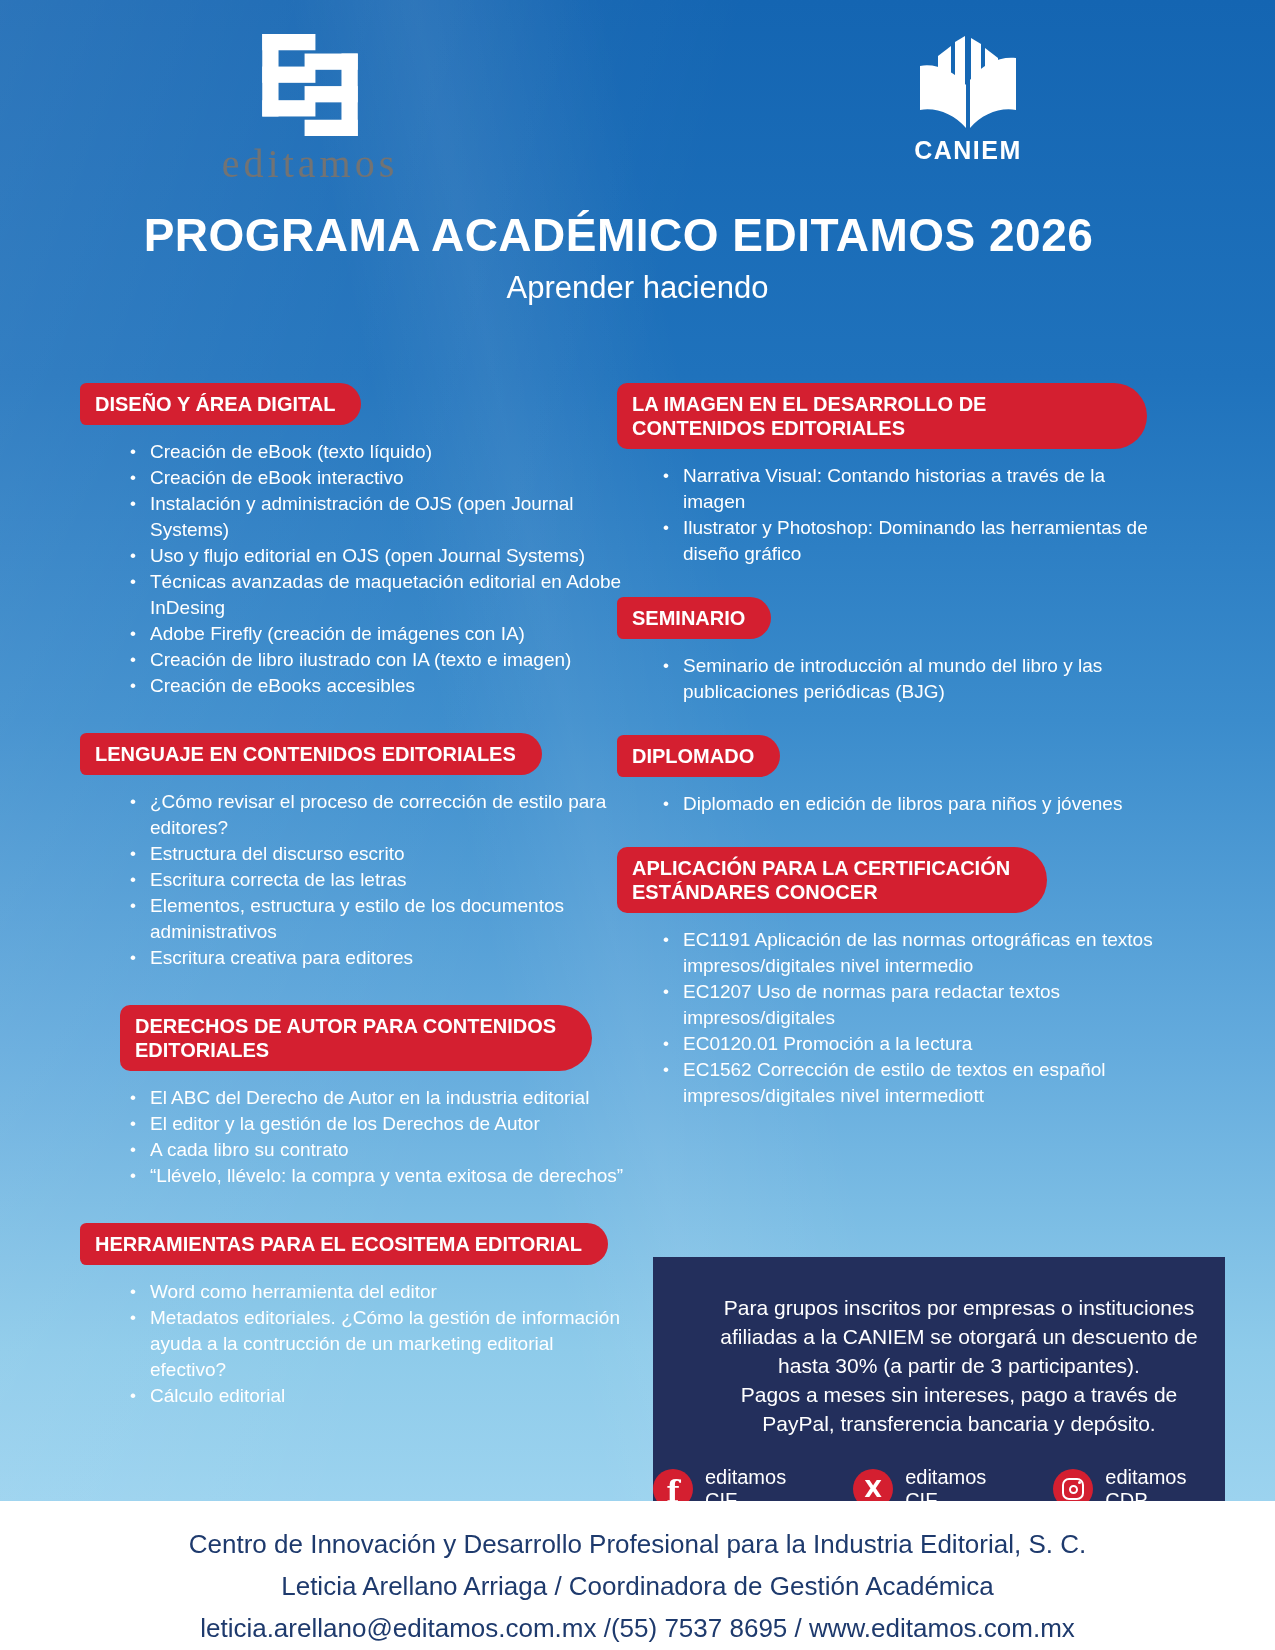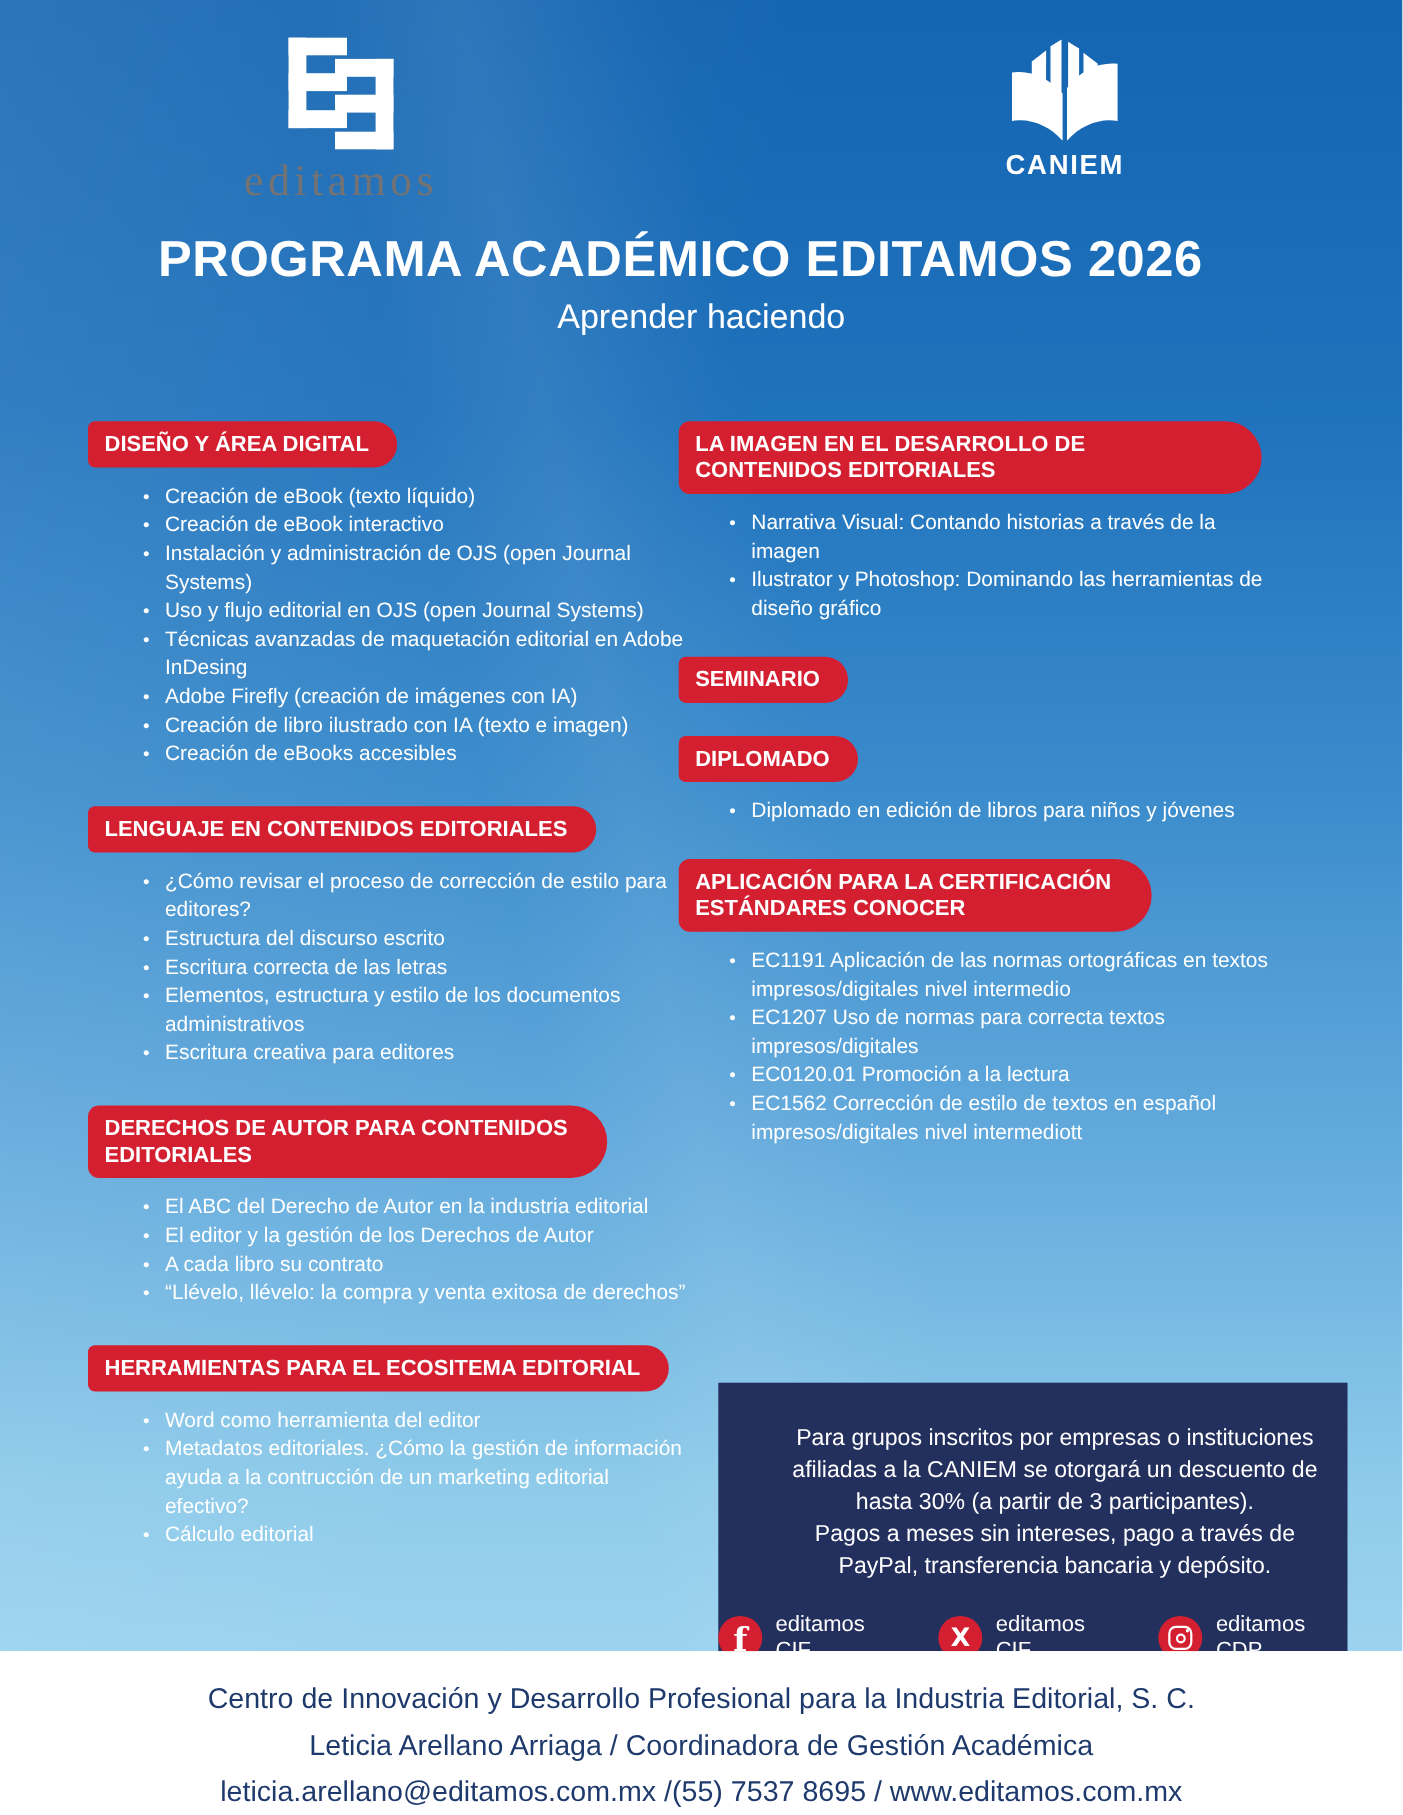--- a/index.html
+++ b/index.html
@@ -39,21 +39,21 @@
   .col-left{left:80px;width:545px;}
   .col-right{left:617px;width:545px;}
   .section{margin-bottom:34px;}
   .col-right .section{margin-bottom:30px;}
   .pill{
     background:var(--red);color:#fff;font-weight:700;font-size:20px;line-height:1.2;
     padding:9px 26px 9px 15px;border-radius:14px 46px 46px 14px;
     display:inline-block;
   }
   .pill-auto{white-space:nowrap;}
-  .pill-w-derechos{width:472px;}
+  .pill-w-derechos{width:472px;margin-left:40px;}
   .pill-w-imagen{width:530px;}
   .pill-w-certif{width:430px;}
   .course-list{
     list-style:none;margin:14px 0 0 0;padding:0 0 0 48px;
   }
   .col-right .course-list{padding-left:44px;}
   .course-list li{
     position:relative;color:#fff;font-size:19px;line-height:26px;padding-left:22px;
   }
   .course-list li::before{
@@ -173,32 +173,35 @@
   <div class="col col-right">
     <div class="section">
       <div class="pill pill-w-imagen">LA IMAGEN EN EL DESARROLLO DE CONTENIDOS EDITORIALES</div>
       <ul class="course-list">
           <li>Narrativa Visual: Contando historias a través de la imagen</li>
           <li>Ilustrator y Photoshop: Dominando las herramientas de diseño gráfico</li>
         </ul>
     </div>
     <div class="section">
       <div class="pill pill-auto">SEMINARIO</div>
+      <ul class="course-list">
+          <li>Seminario de introducción al mundo del libro y las publicaciones periódicas (BJG)</li>
+        </ul>
     </div>
     <div class="section">
       <div class="pill pill-auto">DIPLOMADO</div>
       <ul class="course-list">
           <li>Diplomado en edición de libros para niños y jóvenes</li>
         </ul>
     </div>
     <div class="section">
       <div class="pill pill-w-certif">APLICACIÓN PARA LA CERTIFICACIÓN ESTÁNDARES CONOCER</div>
       <ul class="course-list">
           <li>EC1191 Aplicación de las normas ortográficas en textos impresos/digitales nivel intermedio</li>
-          <li>EC1207 Uso de normas para correcta textos impresos/digitales</li>
+          <li>EC1207 Uso de normas para redactar textos impresos/digitales</li>
           <li>EC0120.01 Promoción a la lectura</li>
           <li>EC1562 Corrección de estilo de textos en español impresos/digitales nivel intermediott</li>
         </ul>
     </div>
   </div>
 
   <div class="discount">
     <div class="discount-text">
       <div class="discount-line">Para grupos inscritos por empresas o instituciones</div>
       <div class="discount-line">afiliadas a la CANIEM se otorgará un descuento de</div>

